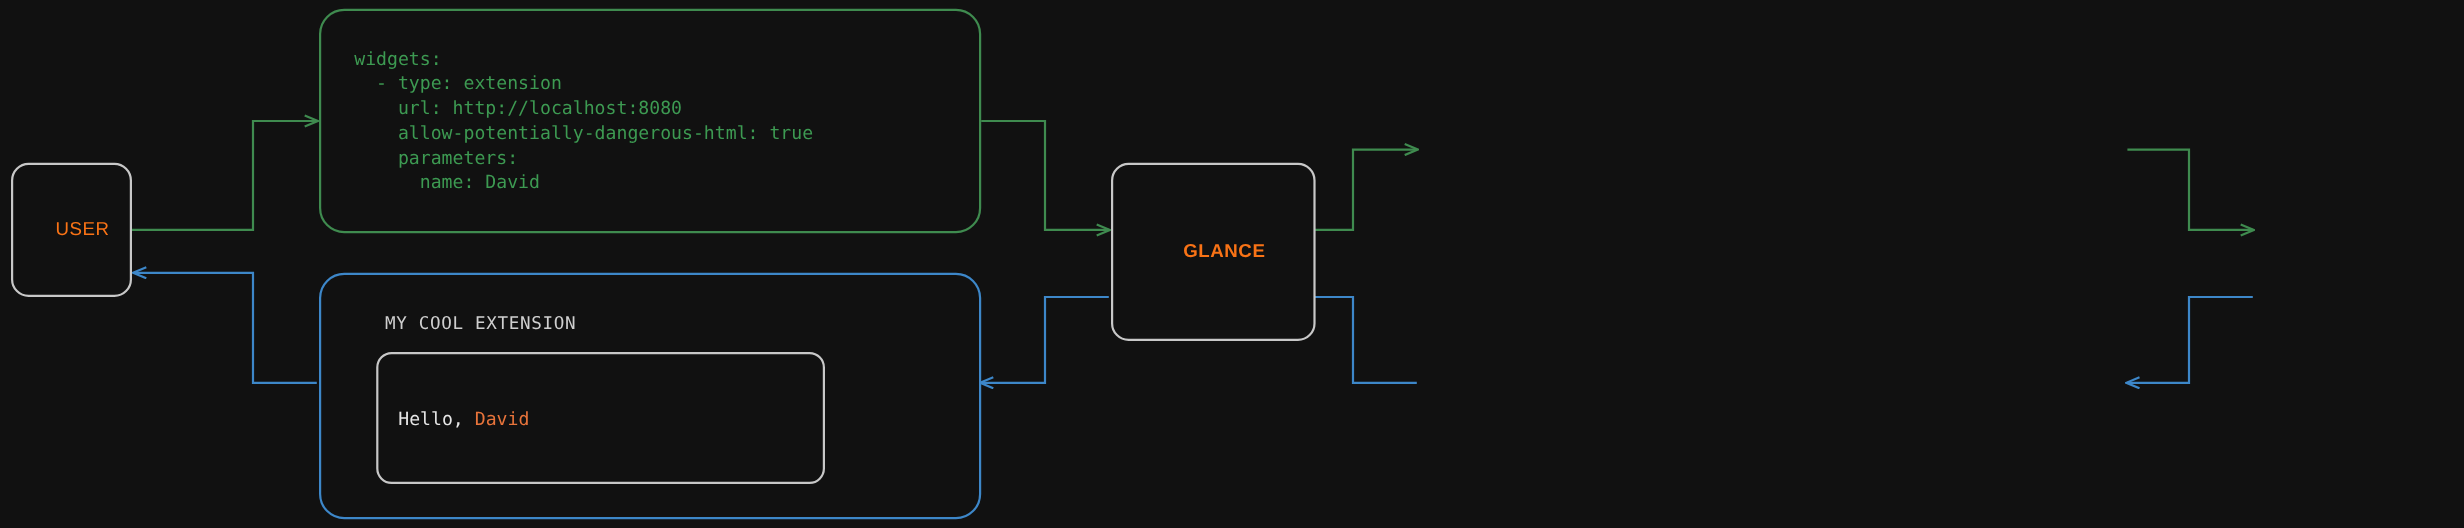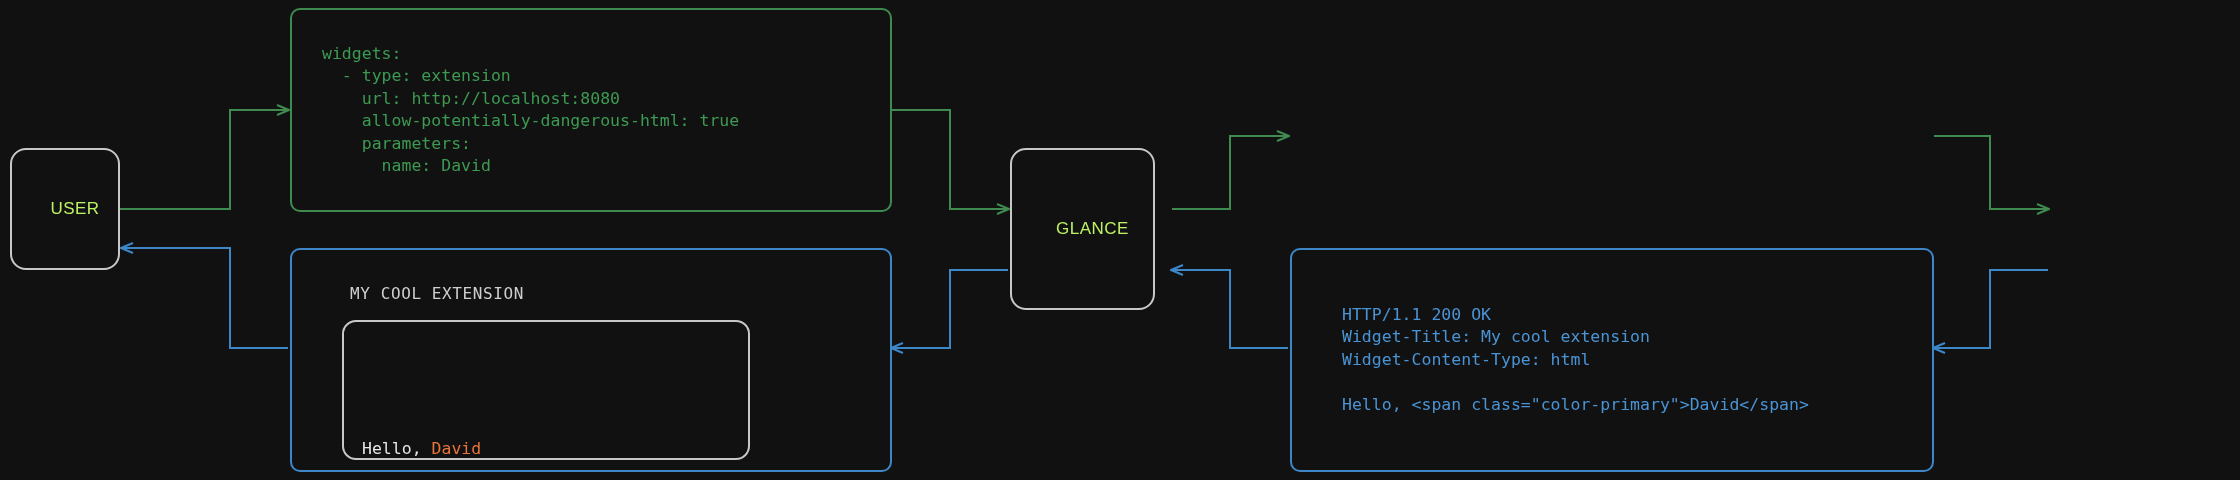--- a/index.html
+++ b/index.html
@@ -19,34 +19,34 @@
     position: absolute;
     border: 2px solid #c8c8c8;
     border-radius: 16px;
     background: #111111;
     display: flex;
     align-items: center;
     justify-content: center;
     box-sizing: border-box;
   }
   .node-label {
-    color: #bef264;
+    color: #f97316;
     font-family: "Liberation Sans", sans-serif;
     font-size: 17px;
     letter-spacing: 0.5px;
     margin-left: 20px;
   }
   .node-label.mono {
     font-family: "DejaVu Sans Mono", monospace;
     font-size: 16px;
     letter-spacing: 0.5px;
   }
   .msgbox {
     position: absolute;
-    border-radius: 10px;
+    border-radius: 23px;
     background: #111111;
     box-sizing: border-box;
     display: flex;
     align-items: center;
   }
   .msgbox.green { border: 2px solid #3f8b4f; }
   .msgbox.blue  { border: 2px solid #3d87c9; }
   .code {
     font-family: "DejaVu Sans Mono", monospace;
     font-size: 16.5px;
@@ -135,43 +135,36 @@
 
     <g>
       <path d="M288,348 L230,348 L230,248 L122,248" fill="none" stroke="#3d87c9" stroke-width="2" marker-end="url(#arrow-blue)"></path>
     </g>
   </svg>
 
   <div class="node" style="left:10px; top:148px; width:110px; height:122px;">
     <span class="node-label">USER</span>
   </div>
 
-  <div class="node" style="left:1010px; top:148px; width:145px; height:162px;">
+  <div class="node" style="left:1010px; top:148px; width:186px; height:162px;font-weight:bold;">
     <span class="node-label">GLANCE</span>
   </div>
 
 
   <div class="msgbox green" style="left:290px; top:8px; width:602px; height:204px;">
     <pre class="code green" style="margin-left:30px;">widgets:
   - type: extension
     url: http://localhost:8080
     allow-potentially-dangerous-html: true
     parameters:
       name: David</pre>
   </div>
 
 
-  <div class="msgbox blue" style="left:1290px; top:248px; width:644px; height:224px;">
-    <pre class="code blue" style="margin-left:50px;">HTTP/1.1 200 OK
-Widget-Title: My cool extension
-Widget-Content-Type: html
-
-Hello, &lt;span class="color-primary"&gt;David&lt;/span&gt;</pre>
-  </div>
 
   <div class="msgbox blue" style="left:290px; top:248px; width:602px; height:224px;">
     <span class="widget-title" style="left:58px; top:34px;">MY COOL EXTENSION</span>
-    <div class="widget-inner" style="left:50px; top:70px; width:408px; height:140px;align-items:flex-end;">
+    <div class="widget-inner" style="left:50px; top:70px; width:408px; height:120px;">
       <span class="widget-text"><span>Hello, </span><span class="accent">David</span></span>
     </div>
   </div>
 
 </div>
 
 </body></html>

